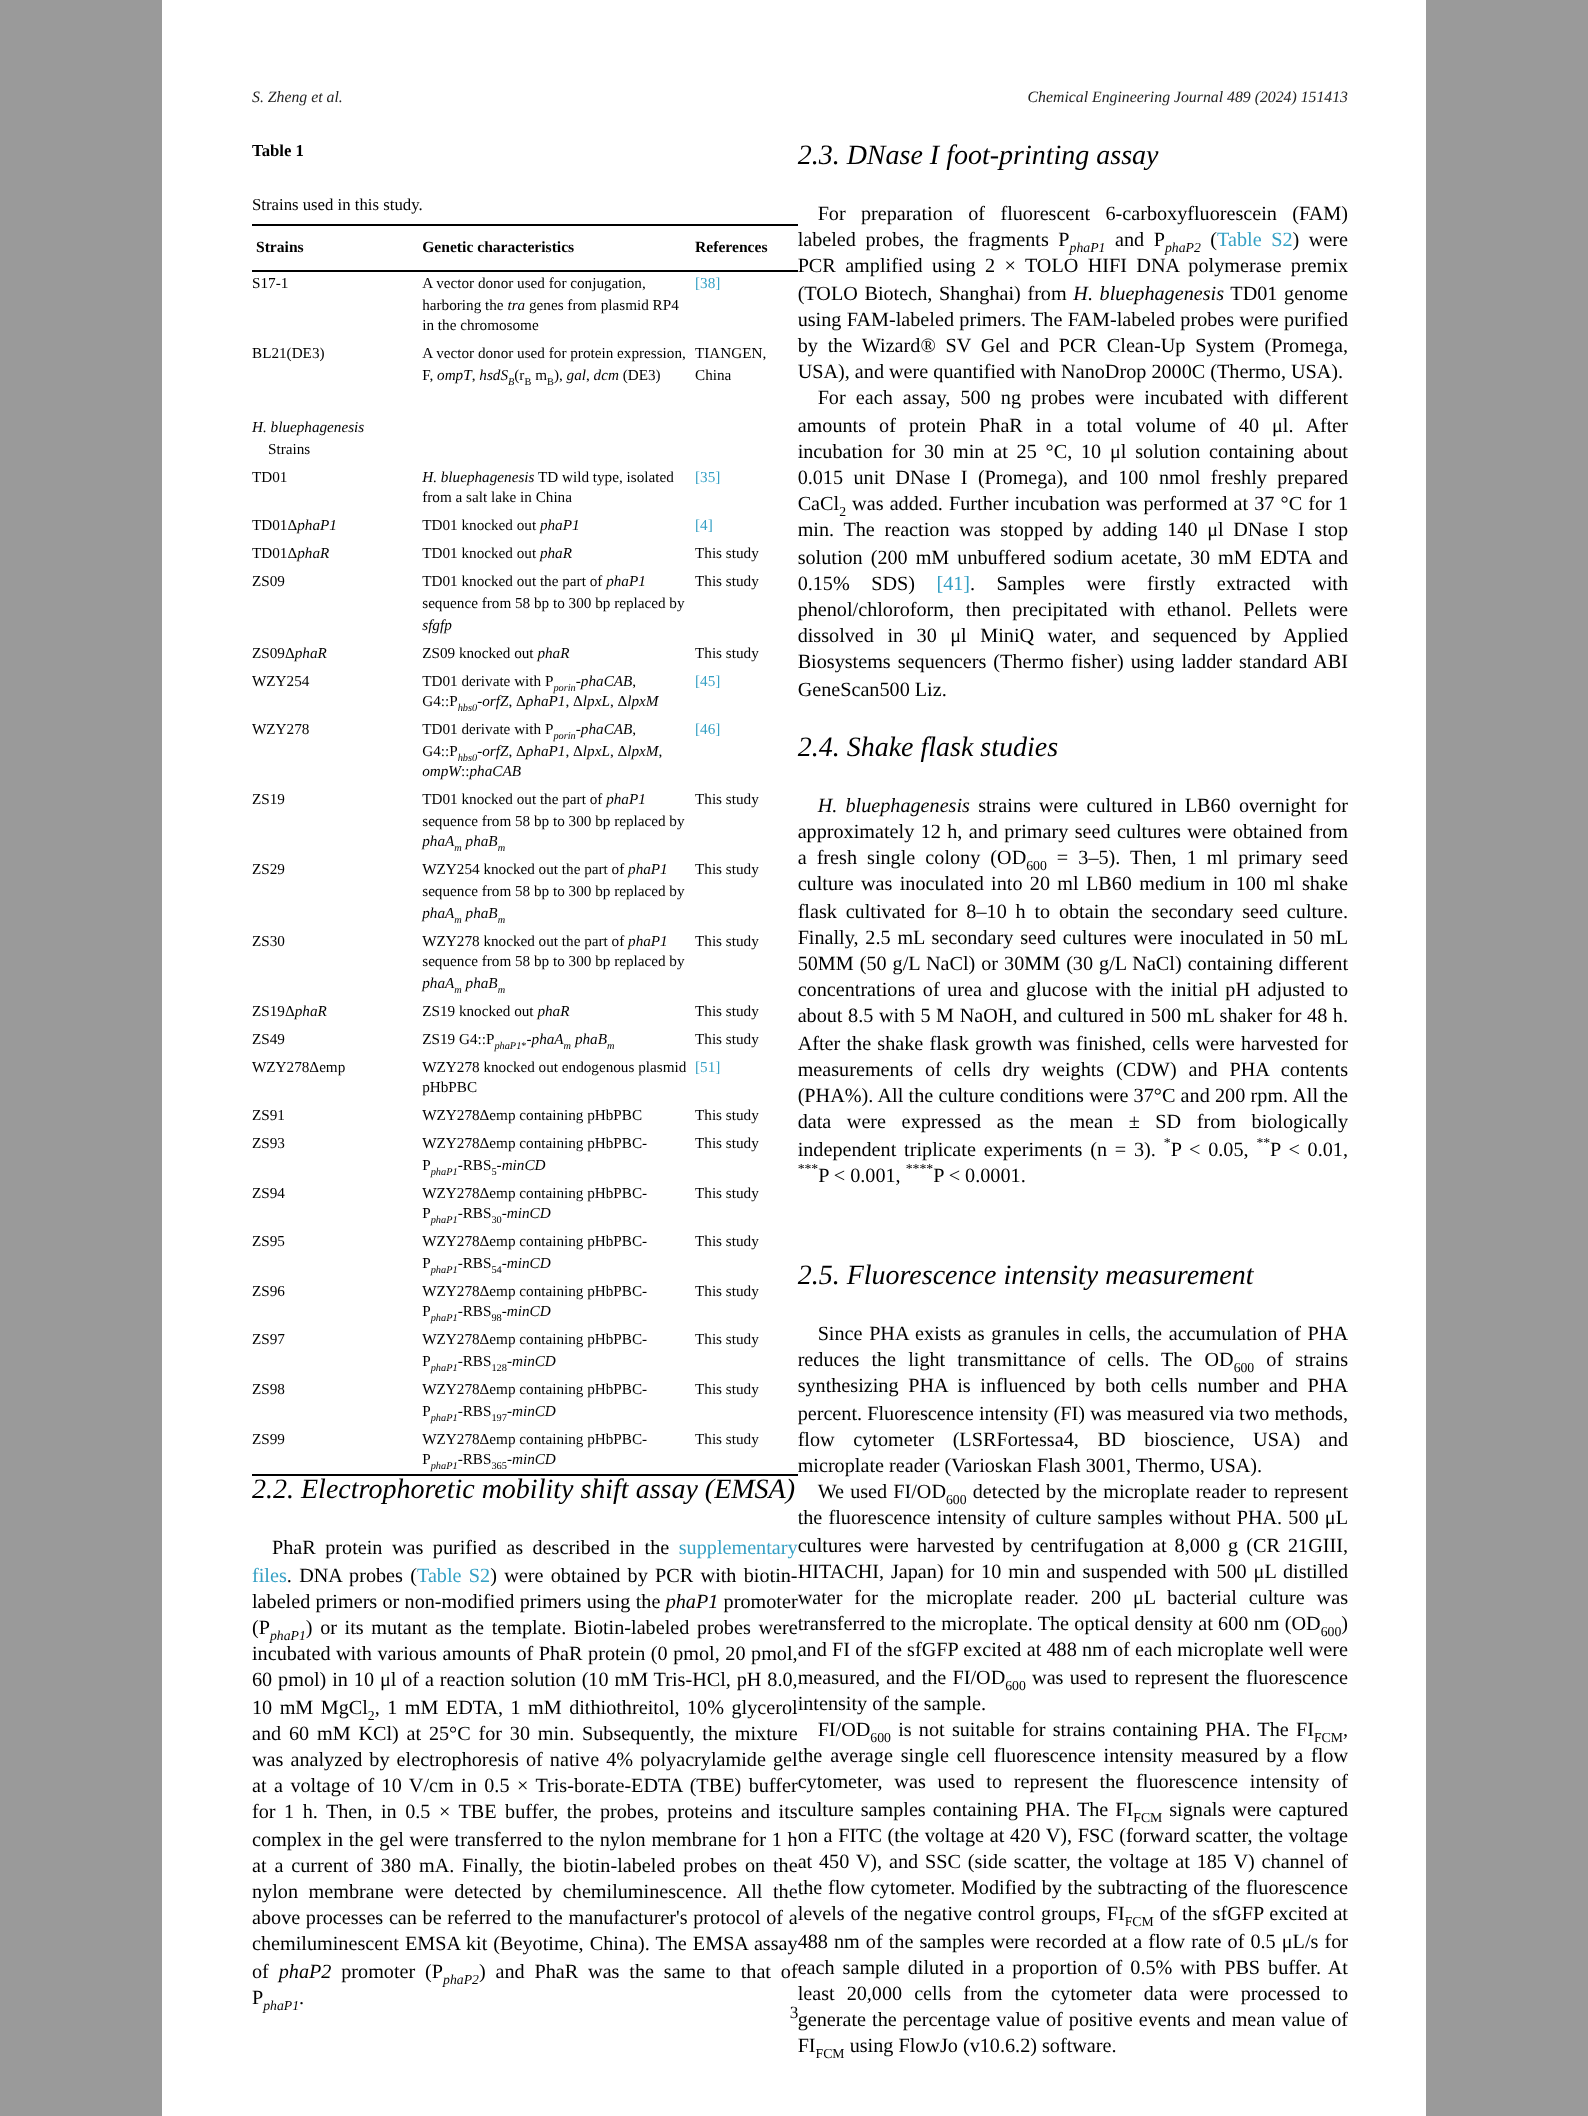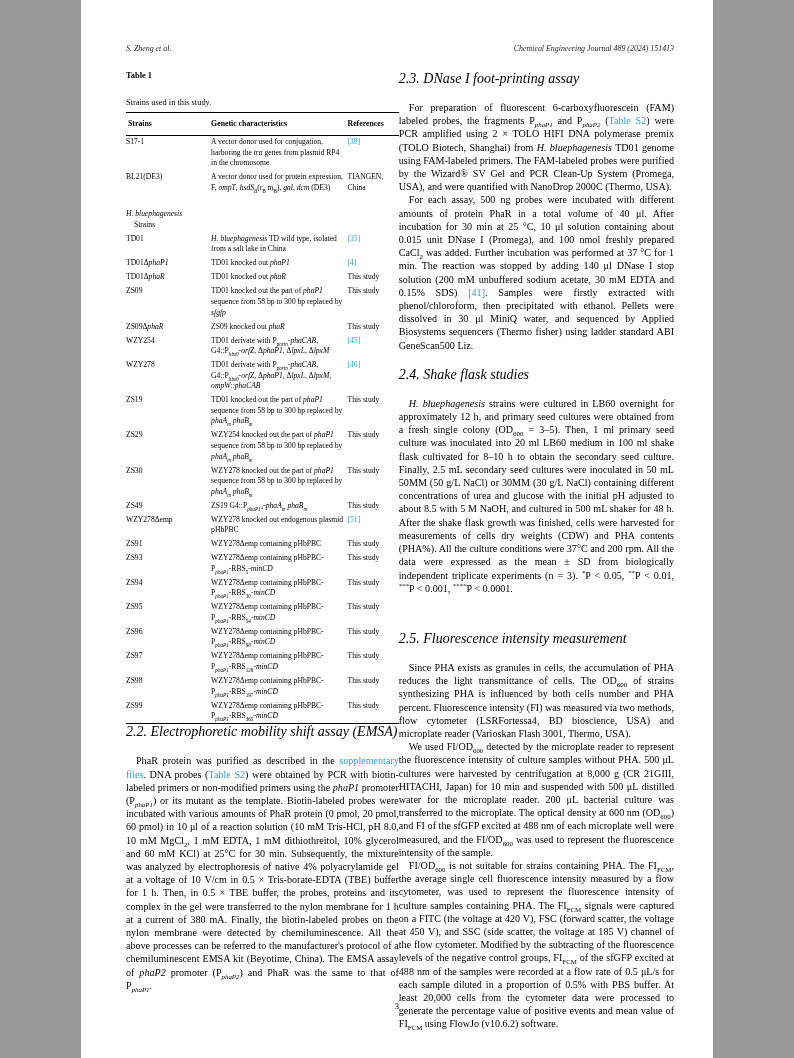--- a/index.html
+++ b/index.html
@@ -132,20 +132,25 @@
               <td class="c-desc">WZY254 knocked out the part of <i>phaP1</i> sequence from 58 bp to 300 bp replaced by <i>phaA<sub>m</sub></i> <i>phaB<sub>m</sub></i></td>
               <td class="c-ref">This study</td>
             </tr>
 
             <tr>
               <td class="c-strain">ZS30</td>
               <td class="c-desc">WZY278 knocked out the part of <i>phaP1</i> sequence from 58 bp to 300 bp replaced by <i>phaA<sub>m</sub></i> <i>phaB<sub>m</sub></i></td>
               <td class="c-ref">This study</td>
             </tr>
 
+            <tr>
+              <td class="c-strain">ZS19Δ<i>phaR</i></td>
+              <td class="c-desc">ZS19 knocked out <i>phaR</i></td>
+              <td class="c-ref">This study</td>
+            </tr>
 
             <tr>
               <td class="c-strain">ZS49</td>
               <td class="c-desc">ZS19 G4::P<sub><i>phaP1</i>*</sub>-<i>phaA<sub>m</sub></i> <i>phaB<sub>m</sub></i></td>
               <td class="c-ref">This study</td>
             </tr>
 
             <tr>
               <td class="c-strain">WZY278Δemp</td>
               <td class="c-desc">WZY278 knocked out endogenous plasmid pHbPBC</td>

